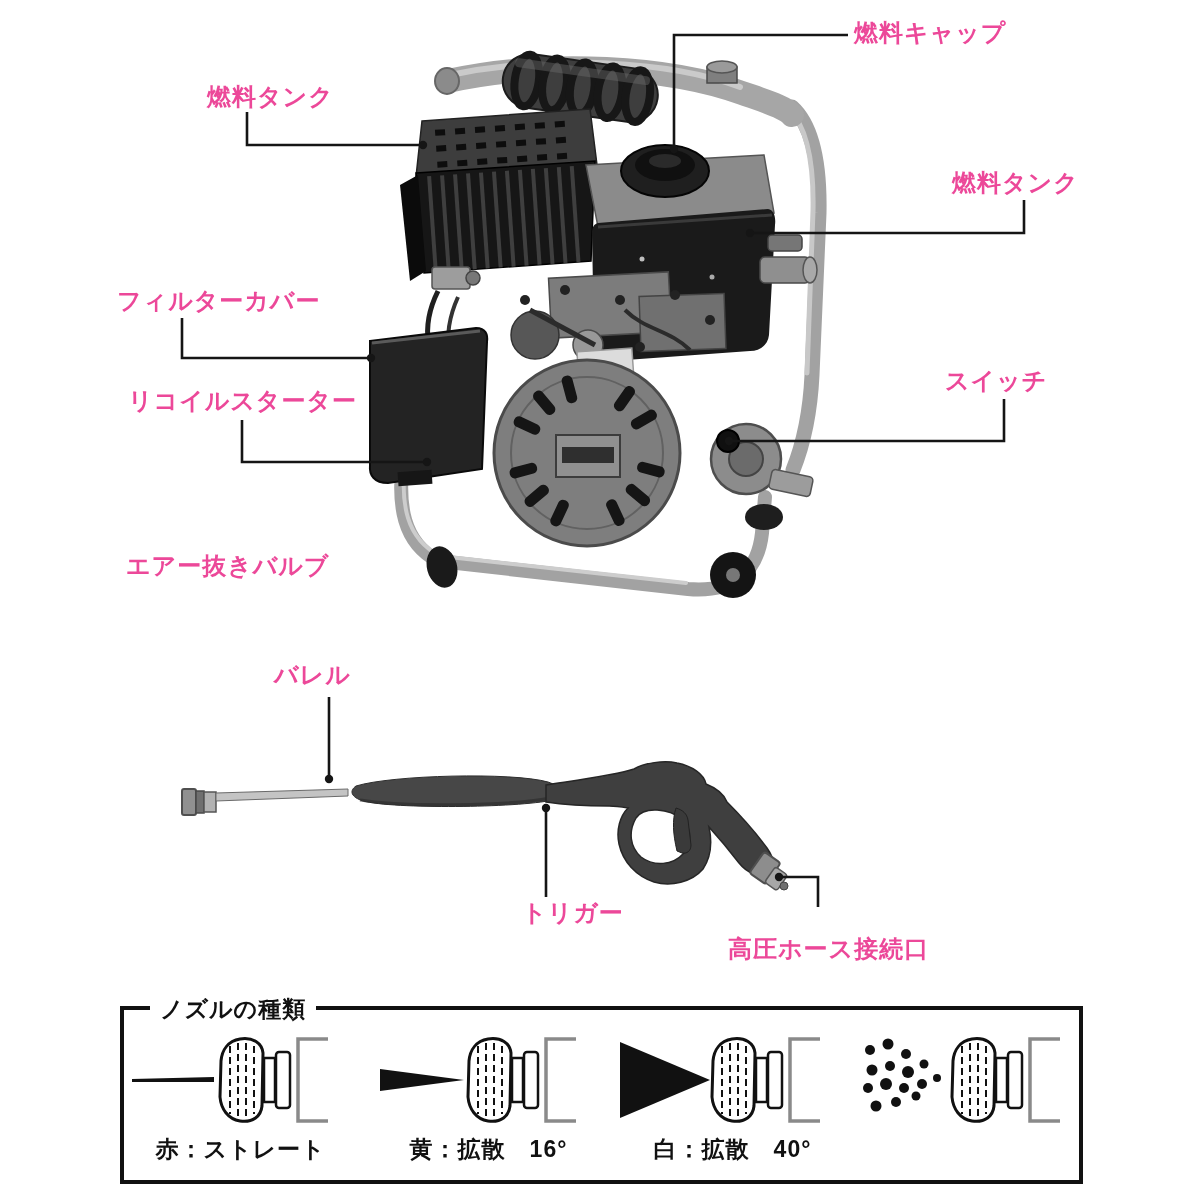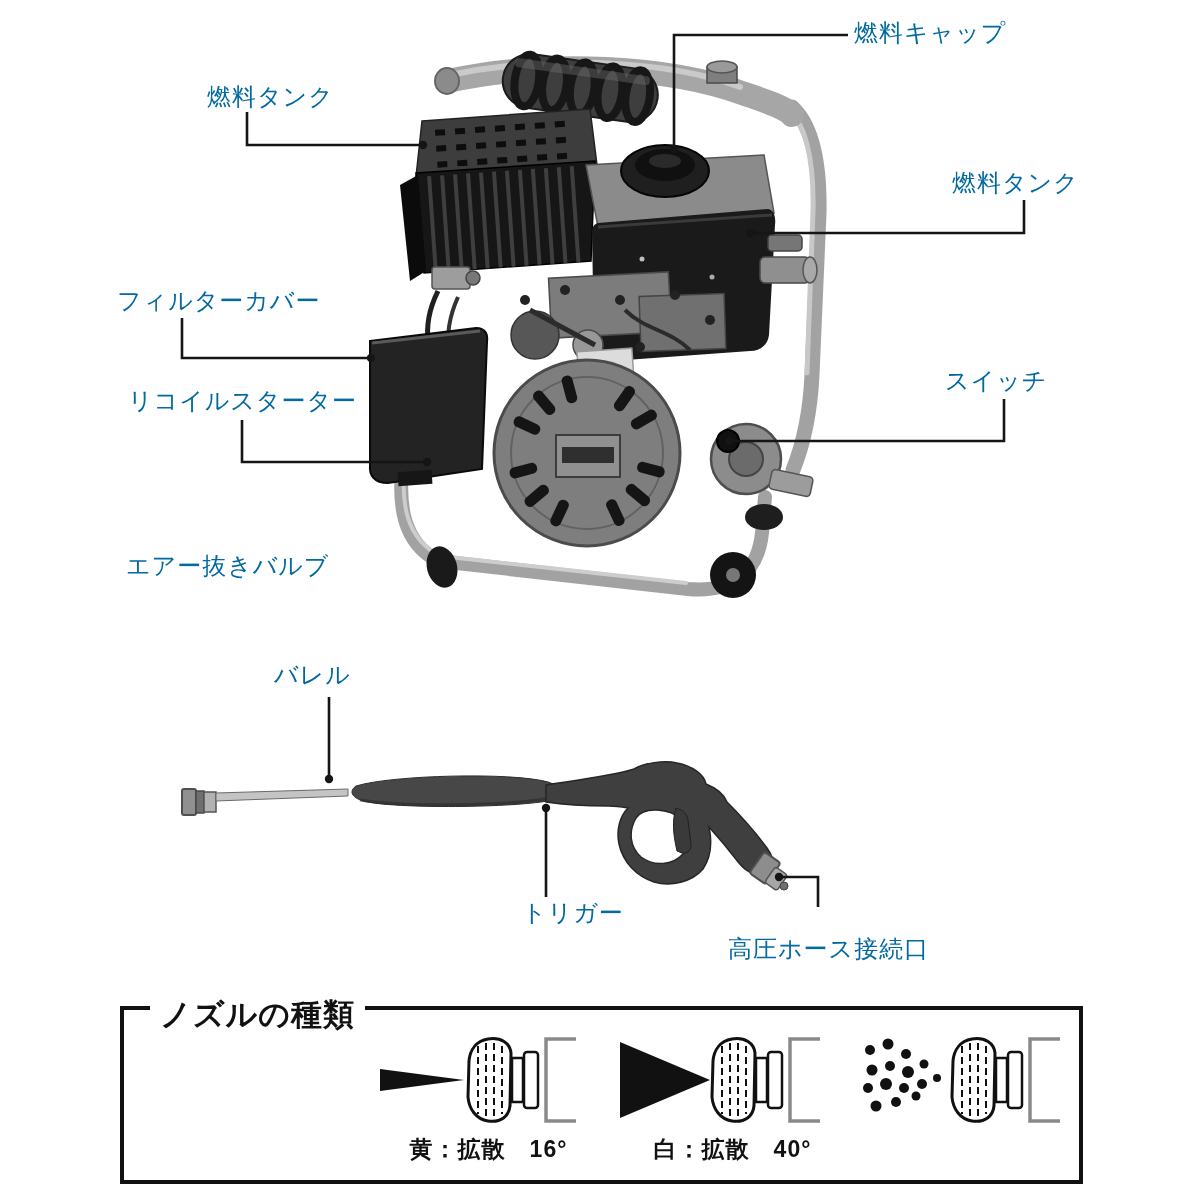--- a/index.html
+++ b/index.html
@@ -4,33 +4,33 @@
 <style>
   html,body{margin:0;padding:0;}
   body{
     width:1200px;height:1200px;position:relative;overflow:hidden;
     background:#ffffff;
     font-family:"Liberation Sans","DejaVu Sans",sans-serif;
   }
   .stage{position:absolute;left:0;top:0;width:1200px;height:1200px;}
   .lbl{
     position:absolute;
-    font-size:24px;font-weight:normal;color:#0369a1;
+    font-size:24px;font-weight:bold;color:#ec4899;
     letter-spacing:1px;white-space:nowrap;line-height:1.1;
   }
   .illus{position:absolute;}
   
   .nozzle-box{
     position:absolute;left:120px;top:1006px;width:955px;height:170px;
     border:4px solid #111;background:#fff;
   }
   .nozzle-title{
     position:absolute;left:26px;top:-16px;
     background:#fff;padding:0 10px;
-    font-size:31px;font-weight:bold;color:#111;letter-spacing:1px;
+    font-size:23px;font-weight:bold;color:#111;letter-spacing:1px;
   }
   .nozzle-unit{position:absolute;top:1030px;width:225px;height:146px;}
   .nozzle-unit svg{display:block;}
   .nozzle-label{
     position:absolute;left:0;right:0;top:104px;text-align:center;
     font-size:23px;font-weight:bold;color:#111;letter-spacing:1px;white-space:nowrap;
   }
   .u1{left:128px;} .u2{left:376px;} .u3{left:620px;} .u4{left:860px;}
 </style>
 </head>
@@ -244,20 +244,38 @@
   <div class="lbl" style="left:945px;top:368px">スイッチ</div>
   <div class="lbl" style="left:126px;top:553px">エアー抜きバルブ</div>
   <div class="lbl" style="left:274px;top:662px">バレル</div>
   <div class="lbl" style="left:522px;top:900px">トリガー</div>
   <div class="lbl" style="left:728px;top:936px">高圧ホース接続口</div>
 
   <div class="nozzle-box">
     <div class="nozzle-title">ノズルの種類</div>
   </div>
 
+  <div class="nozzle-unit u1">
+    <svg width="225" height="100" viewBox="0 0 225 100">
+      <polygon points="4,49 86,47 86,52 4,52" fill="#111"></polygon>
+      <g>
+        <path d="M112,9 C100,11 94,20 93,31 L92,67 C93,79 100,89 112,91 C125,93 133,86 134,76 L135,23 C134,13 125,7 112,9 Z" fill="#fff" stroke="#111" stroke-width="3"></path>
+        <g stroke="#111" stroke-width="2" stroke-dasharray="7 4">
+          <line x1="102" y1="16" x2="102" y2="84"></line>
+            <line x1="110" y1="13" x2="110" y2="87"></line>
+            <line x1="118" y1="13" x2="118" y2="87"></line>
+            <line x1="126" y1="16" x2="126" y2="84"></line>
+        </g>
+        <rect x="136" y="28" width="11" height="44" fill="#fff" stroke="#111" stroke-width="2.5"></rect>
+        <rect x="148" y="22" width="14" height="56" rx="3" fill="#fff" stroke="#111" stroke-width="2.5"></rect>
+        <path d="M200,9 L170,9 L170,91 L200,91" stroke="#8a8a8a" stroke-width="3.5" fill="none"></path>
+      </g>
+    </svg>
+    <div class="nozzle-label">赤：ストレート</div>
+  </div>
 
   <div class="nozzle-unit u2">
     <svg width="225" height="100" viewBox="0 0 225 100">
       <polygon points="4,39 4,61 88,50" fill="#111"></polygon>
       <g>
         <path d="M112,9 C100,11 94,20 93,31 L92,67 C93,79 100,89 112,91 C125,93 133,86 134,76 L135,23 C134,13 125,7 112,9 Z" fill="#fff" stroke="#111" stroke-width="3"></path>
         <g stroke="#111" stroke-width="2" stroke-dasharray="7 4">
           <line x1="102" y1="16" x2="102" y2="84"></line>
             <line x1="110" y1="13" x2="110" y2="87"></line>
             <line x1="118" y1="13" x2="118" y2="87"></line>

